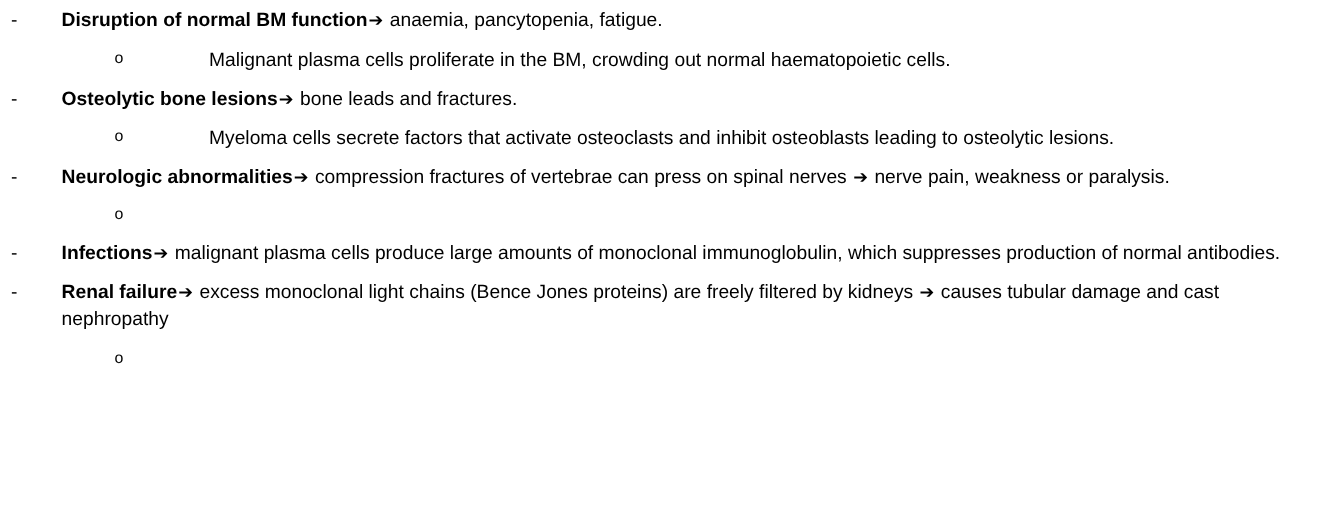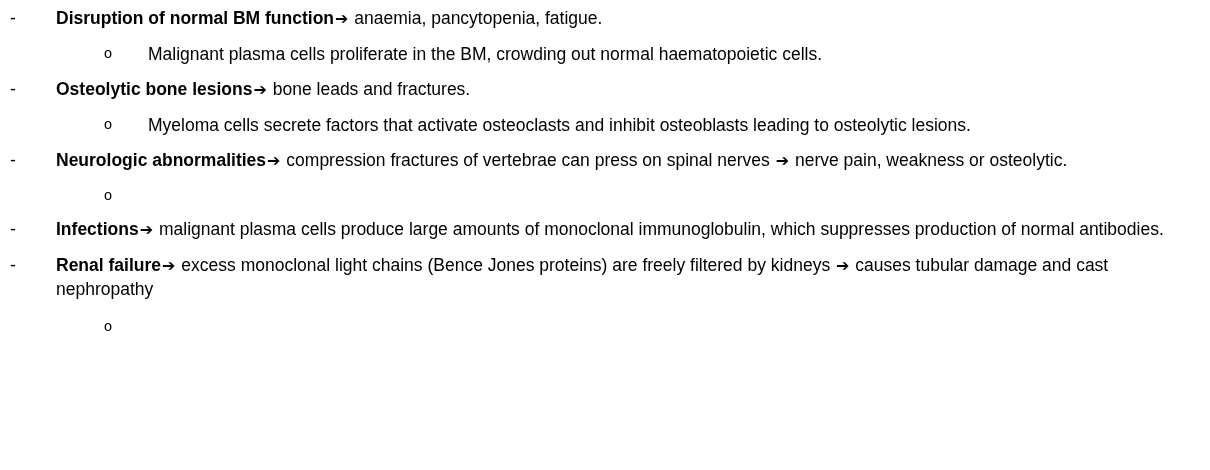--- a/index.html
+++ b/index.html
@@ -51,20 +51,21 @@
   .l2 .marker {
     flex: 0 0 auto;
     width: 140px;
     font-size: 14.5px;
     line-height: 1.58;
     padding-left: 96px;
     box-sizing: border-box;
   }
   .l2 .body {
     flex: 1 1 auto;
+    margin-left: 42px;
   }
   b {
     font-weight: bold;
   }
   .arrow {
     font-family: "DejaVu Sans", sans-serif;
     font-weight: bold;
     font-size: 16px;
     padding: 0 1px;
   }
@@ -90,21 +91,21 @@
     <span class="body"><b>Osteolytic bone lesions</b><span class="arrow">➔</span> <span>bone leads and fractures.</span></span>
   </div>
 
   <div class="l2">
     <span class="marker">o</span>
     <span class="body">Myeloma cells secrete factors that activate osteoclasts and inhibit osteoblasts leading to osteolytic lesions.</span>
   </div>
 
   <div class="l1">
     <span class="marker">-</span>
-    <span class="body"><b>Neurologic abnormalities</b><span class="arrow">➔</span> <span>compression fractures of vertebrae can press on spinal nerves</span> <span class="arrow">➔</span> <span>nerve pain, weakness or osteolytic.</span></span>
+    <span class="body"><b>Neurologic abnormalities</b><span class="arrow">➔</span> <span>compression fractures of vertebrae can press on spinal nerves</span> <span class="arrow">➔</span> <span>nerve pain, weakness or paralysis.</span></span>
   </div>
 
   <div class="l2">
     <span class="marker">o</span>
   </div>
 
   <div class="l1">
     <span class="marker">-</span>
     <span class="body"><b>Infections</b><span class="arrow">➔</span> <span>malignant plasma cells produce large amounts of monoclonal immunoglobulin, which suppresses production of normal antibodies.</span></span>
   </div>

